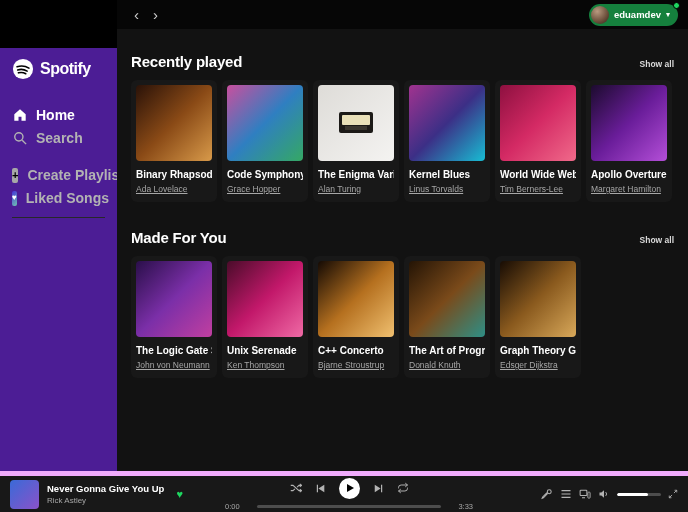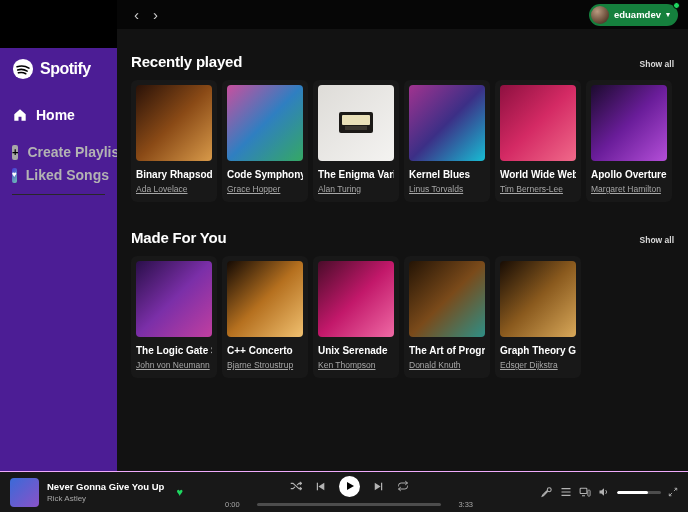--- a/index.html
+++ b/index.html
@@ -38,21 +38,21 @@
   .show-all { font-size:8.5px; font-weight:bold; color:#d9d9d9; cursor:pointer; white-space:nowrap;margin-top:16px; }
   .card-row { display:flex; gap:5px; }
   .card { width:86px; background:#181818; border-radius:6px; padding:5px 5px 8px 5px; cursor:pointer; }
   .card-art { width:76px; height:76px; border-radius:4px; position:relative; }
   .card-art.cassette::before { content:""; position:absolute; left:21px; top:27px; width:34px; height:21px; background:#1c1a17; border-radius:2px; }
   .card-art.cassette::after { content:""; position:absolute; left:24px; top:30px; width:28px; height:10px; background:#e9e0b8; border-radius:1px; box-shadow:0 8px 0 -3px #3a362e; }
   .card-title { margin-top:8px; font-size:10px; font-weight:bold; color:#fff; white-space:nowrap; overflow:hidden; }
   .card-artist { margin-top:4px; font-size:8.5px; color:#a7a7a7; white-space:nowrap; overflow:hidden;text-decoration:underline; }
 
   
-  .player { position:absolute; left:0; right:0; bottom:0; height:41px; background:#181818; border-top:1px solid #f0abfc; display:flex; align-items:center; padding:16px 10px; }
+  .player { position:absolute; left:0; right:0; bottom:0; height:41px; background:#181818; border-top:5px solid #f0abfc; display:flex; align-items:center; padding:16px 10px; }
   .now-left { display:flex; align-items:center; gap:8px; width:215px; }
   .player-art { width:29px; height:29px; border-radius:4px; }
   .track-meta { max-width:130px; }
   .track-title { font-size:9.5px; font-weight:bold; color:#fff; white-space:nowrap; }
   .track-artist { font-size:8px; color:#a7a7a7; margin-top:2px; }
   .heart-btn { background:none; border:none; color:#1ed760; font-size:11px; cursor:pointer; margin-left:4px; font-family:inherit; }
   .center { width:248px; display:flex; flex-direction:column; align-items:center; gap:3px; }
   .ctrl-row { display:flex; align-items:center; gap:13px; }
   .pbtn { background:none; border:none; color:#b3b3b3; cursor:pointer; display:flex; align-items:center; padding:0; }
   .play-circle { width:21px; height:21px; border-radius:50%; background:#fff; border:none; display:flex; align-items:center; justify-content:center; cursor:pointer; }
@@ -83,20 +83,29 @@
     </div>
 
     <div class="nav-item active">
       <span class="icon16">
         <svg width="14" height="14" viewBox="0 0 16 16">
             <path d="M8 1.5L14.5 7v7.5H9.7V10H6.3v4.5H1.5V7z" fill="currentColor"></path>
           </svg>
       </span>
       <span class="lbl">Home</span>
     </div>
+    <div class="nav-item">
+      <span class="icon16">
+        <svg width="14" height="14" viewBox="0 0 16 16">
+            <circle cx="6.7" cy="6.7" r="4.7" fill="none" stroke="currentColor" stroke-width="1.6"></circle>
+            <path d="M10.5 10.5L15 15" stroke="currentColor" stroke-width="1.6"></path>
+          </svg>
+      </span>
+      <span class="lbl">Search</span>
+    </div>
 
     <div class="nav-gap"></div>
 
     <div class="nav-item">
       <span class="box-icon create-box">+</span>
       <span class="lbl">Create Playlist</span>
     </div>
     <div class="nav-item">
       <span class="box-icon liked-box">♥</span>
       <span class="lbl">Liked Songs</span>
@@ -167,29 +176,29 @@
         <span class="show-all">Show all</span>
       </div>
       <div class="card-row">
   <div class="card">
     <div class="card-art" style="background: linear-gradient(135deg, rgb(42, 15, 74), rgb(123, 47, 168), rgb(193, 63, 160));"></div>
     <div class="card-title">The Logic Gate S...</div>
     <div class="card-artist">John von Neumann</div>
   </div>
 
   <div class="card">
+    <div class="card-art" style="background: linear-gradient(135deg, rgb(74, 12, 42), rgb(194, 24, 106), rgb(239, 106, 165));"></div>
+    <div class="card-title">Unix Serenade</div>
+    <div class="card-artist">Ken Thompson</div>
+  </div>
+
+  <div class="card">
     <div class="card-art" style="background: linear-gradient(135deg, rgb(20, 10, 4), rgb(181, 112, 31), rgb(240, 192, 112));"></div>
     <div class="card-title">C++ Concerto</div>
     <div class="card-artist">Bjarne Stroustrup</div>
-  </div>
-
-  <div class="card">
-    <div class="card-art" style="background: linear-gradient(135deg, rgb(74, 12, 42), rgb(194, 24, 106), rgb(239, 106, 165));"></div>
-    <div class="card-title">Unix Serenade</div>
-    <div class="card-artist">Ken Thompson</div>
   </div>
 
   <div class="card">
     <div class="card-art" style="background: linear-gradient(135deg, rgb(36, 20, 5), rgb(122, 74, 26), rgb(46, 143, 134));"></div>
     <div class="card-title">The Art of Progra...</div>
     <div class="card-artist">Donald Knuth</div>
   </div>
 
 
   <div class="card">

